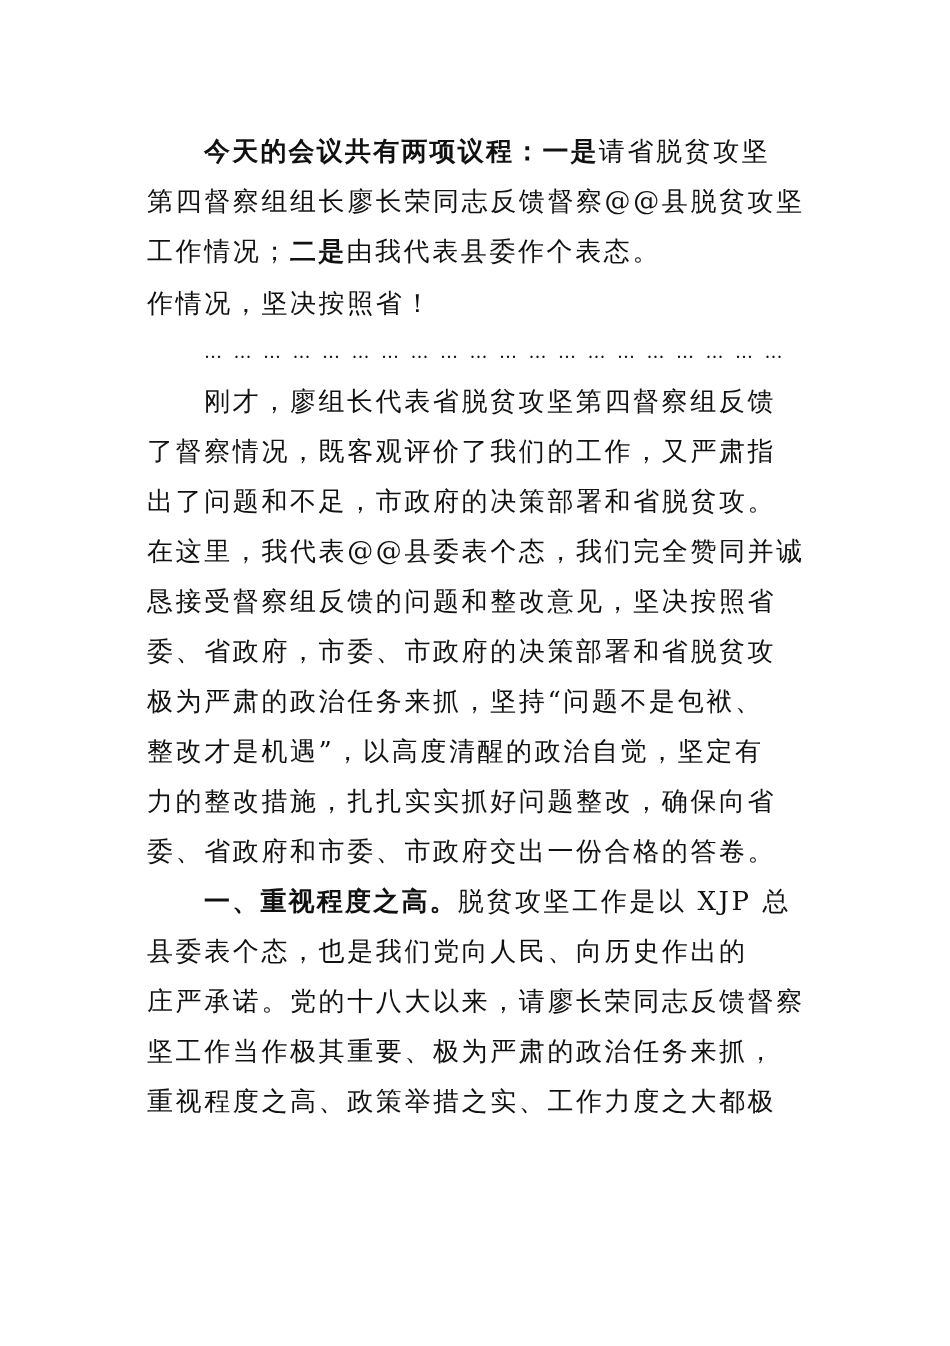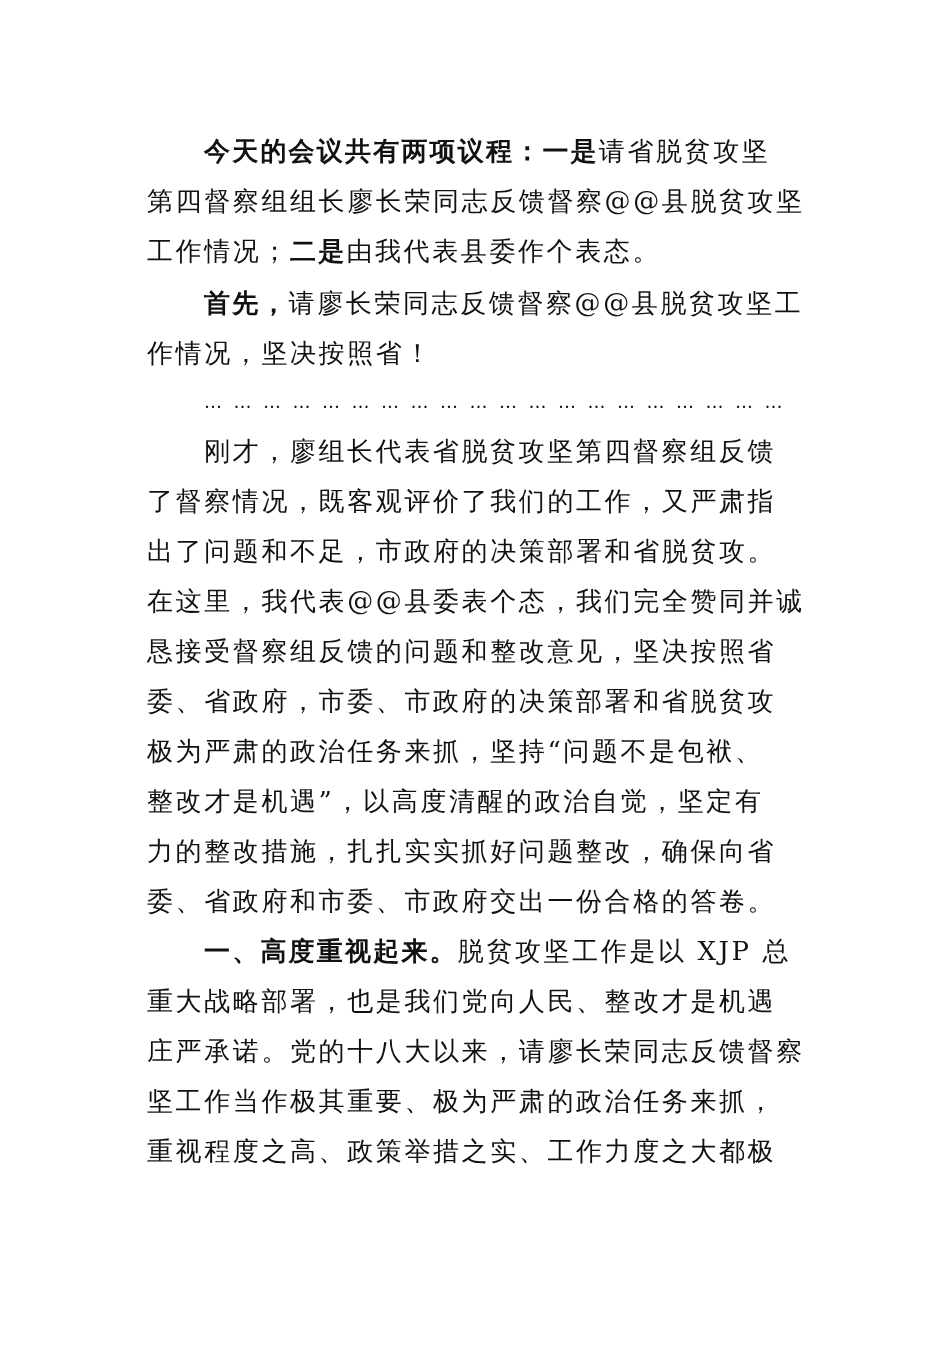--- a/index.html
+++ b/index.html
@@ -35,41 +35,40 @@
 
     <div>
       <div class="line indent"><span class="bold">今天的会议共有两项议程：一是</span><span>请省脱贫攻坚</span></div>
       <div class="line"><span>第四督察组组长廖长荣同志反馈督察@@县脱贫攻坚</span></div>
       <div class="line"><span>工作情况；</span><span class="bold">二是</span><span>由我代表县委作个表态。</span></div>
     </div>
 
     <div class="gap"></div>
 
     <div>
-      <div class="line indent"><span class="bold">首先，</span><span>请廖长荣同志反馈督察@@县脱贫攻坚工</span></div>
       <div class="line"><span>作情况，坚决按照省！</span></div>
     </div>
 
     <div class="dots" id="dots"><span>…</span><span>…</span><span>…</span><span>…</span><span>…</span><span>…</span><span>…</span><span>…</span><span>…</span><span>…</span><span>…</span><span>…</span><span>…</span><span>…</span><span>…</span><span>…</span><span>…</span><span>…</span><span>…</span><span>…</span></div>
 
     <div>
       <div class="line indent"><span>刚才，廖组长代表省脱贫攻坚第四督察组反馈</span></div>
       <div class="line"><span>了督察情况，既客观评价了我们的工作，又严肃指</span></div>
       <div class="line"><span>出了问题和不足，市政府的决策部署和省脱贫攻。</span></div>
       <div class="line"><span>在这里，我代表@@县委表个态，我们完全赞同并诚</span></div>
       <div class="line"><span>恳接受督察组反馈的问题和整改意见，坚决按照省</span></div>
       <div class="line"><span>委、省政府，市委、市政府的决策部署和省脱贫攻</span></div>
       <div class="line"><span>极为严肃的政治任务来抓，坚持“问题不是包袱、</span></div>
       <div class="line"><span>整改才是机遇”，以高度清醒的政治自觉，坚定有</span></div>
       <div class="line"><span>力的整改措施，扎扎实实抓好问题整改，确保向省</span></div>
       <div class="line"><span>委、省政府和市委、市政府交出一份合格的答卷。</span></div>
     </div>
 
     <div>
-      <div class="line indent"><span class="bold">一、高度重视起来。</span><span>脱贫攻坚工作是以 XJP 总</span></div>
-      <div class="line"><span>重大战略部署，也是我们党向人民、整改才是机遇</span></div>
+      <div class="line indent"><span class="bold">一、重视程度之高。</span><span>脱贫攻坚工作是以 XJP 总</span></div>
+      <div class="line"><span>县委表个态，也是我们党向人民、向历史作出的</span></div>
       <div class="line"><span>庄严承诺。党的十八大以来，请廖长荣同志反馈督察</span></div>
       <div class="line"><span>坚工作当作极其重要、极为严肃的政治任务来抓，</span></div>
       <div class="line"><span>重视程度之高、政策举措之实、工作力度之大都极</span></div>
     </div>
 
   </div>
 </div>
 
 </body></html>

